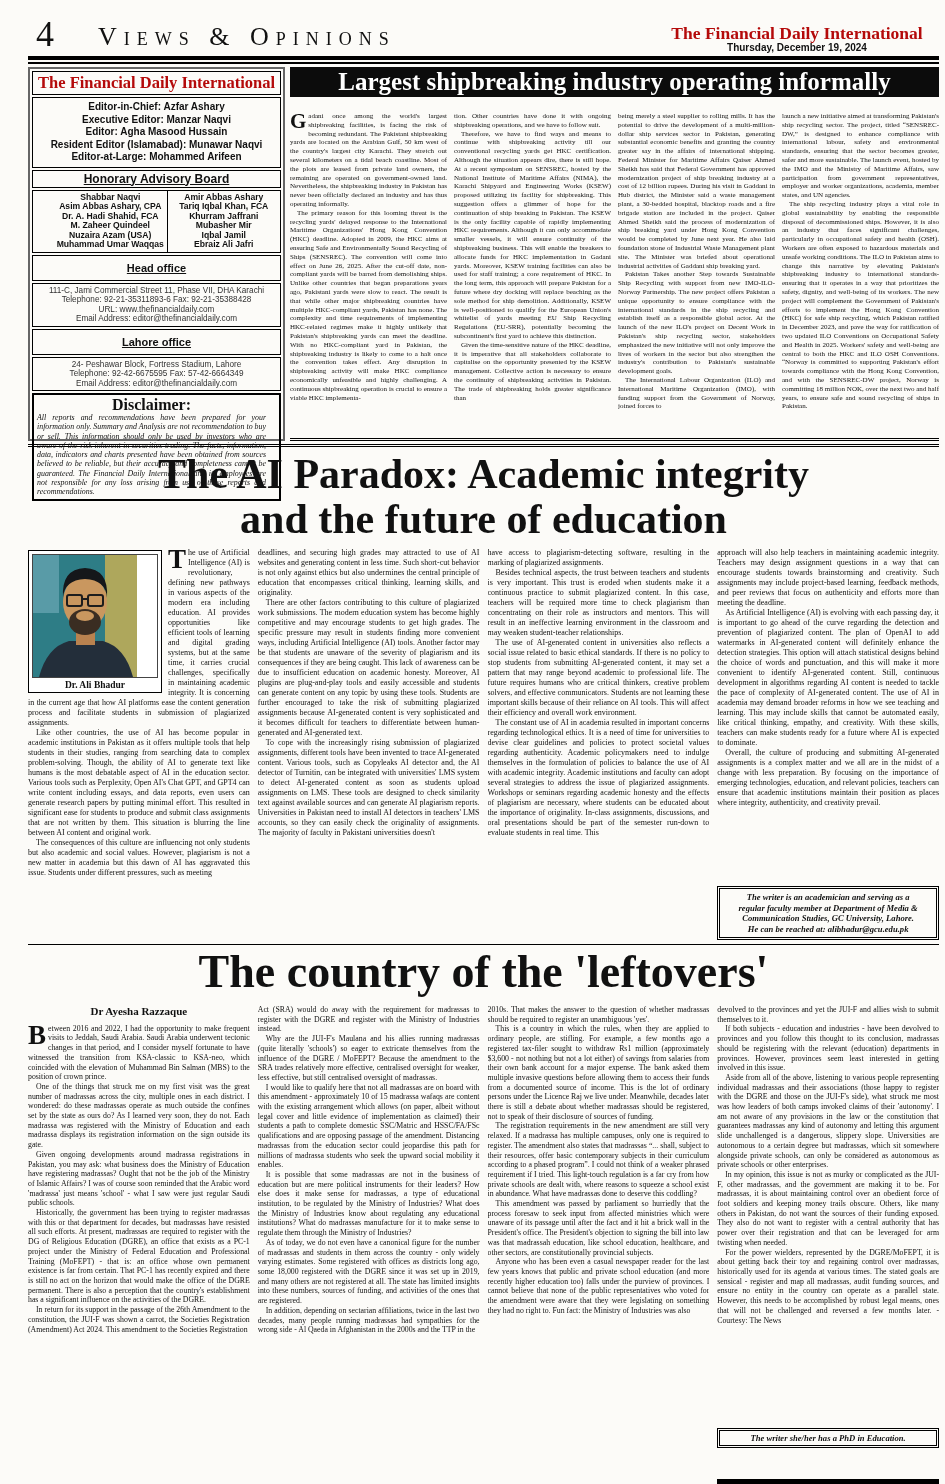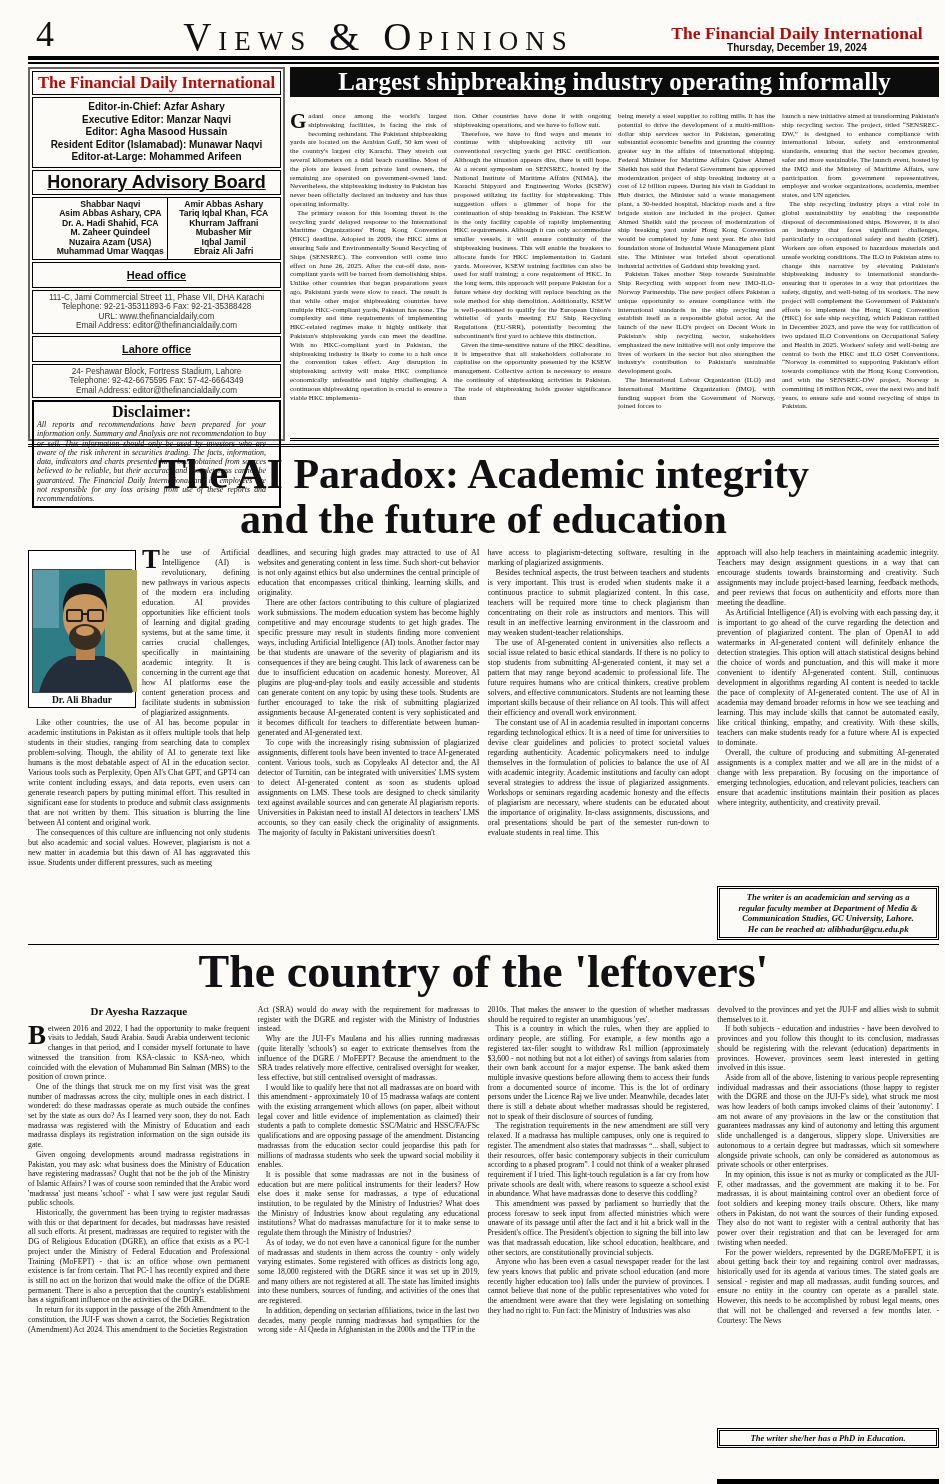--- a/index.html
+++ b/index.html
@@ -3,34 +3,34 @@
 <meta charset="utf-8">
 <style>
   * { margin:0; padding:0; box-sizing:border-box; }
   html,body { background:#e8e8e4; }
   body { width:945px; font-family:"Liberation Serif", serif; color:#111; }
   .page { width:945px; min-height:1484px; background:#fcfbf8; padding:6px 6px 10px 28px; position:relative; }
 
   
   .hdr { display:grid; grid-template-columns:70px 1fr 280px; align-items:end; height:48px; }
   .pagenum { font-size:36px; line-height:40px; padding-left:8px; }
-  .section-title { text-align:center; font-variant:small-caps; font-size:39px; letter-spacing:7px; line-height:34px; white-space:nowrap; }
+  .section-title { text-align:left; font-variant:small-caps; font-size:26px; letter-spacing:7px; line-height:34px; white-space:nowrap; }
   .brand-block { text-align:center; padding-right:4px; }
   .brand-name { color:#b40a0a; font-weight:bold; font-size:17.5px; line-height:18px; }
   .brand-date { font-family:"Liberation Sans", sans-serif; font-weight:bold; font-size:10px; line-height:12px; }
   .rule-double { border-top:4px solid #000; border-bottom:2px solid #000; height:8px; margin:2px 0 3px 0; }
 
   
   .top-zone { display:flex; gap:5px; height:374px; }
   .mh { width:257px; flex:none; border:2px solid #666; padding:2px; font-family:"Liberation Sans", sans-serif; display:flex; flex-direction:column; }
   .mh > div { border:1px solid #000; margin-bottom:2px; }
   .mh-title { color:#b40a0a; font-family:"Liberation Serif", serif; font-weight:bold; font-size:16.5px; text-align:center; padding:1px 0; }
   .mh-editors { text-align:center; font-weight:bold; font-size:10px; padding:3px 8px; }
   .mh-editors p { line-height:12.5px; }
-  .mh-sec-head { text-align:center; font-weight:bold; font-size:18px; padding:1px 0; }
+  .mh-sec-head { text-align:center; font-weight:bold; font-size:12px; padding:1px 0; }
   .mh-sec-head span, .mh-office-head span { text-decoration:underline; }
   .mh-names { display:flex; }
   .mh-names-col { flex:1; text-align:center; font-weight:bold; font-size:8.6px; padding:2px 0; }
   .mh-names-col:first-child { border-right:1px solid #000;margin-left:21px; }
   .mh-names-col p { line-height:9.6px; }
   .mh-office-head { text-align:center; font-weight:bold; font-size:11px; padding:6px 0; }
   .mh-office { text-align:center; font-size:8.2px; color:#333; padding:2px 1px; }
   .mh-office p { line-height:9.4px; }
   .mh-disclaimer { border:2.5px solid #000 !important; padding:1px 13px 2px 3px; flex:1; }
   .mh-disc-head { font-family:"Liberation Serif", serif; font-weight:bold; font-size:16px; text-align:center; line-height:17px; }
@@ -50,21 +50,21 @@
   .bodytext p.cont, .bodytext p.lead { text-indent:0; }
 
   .rule-thin34 { border-top:3px double #000; margin:3px 0 2px 0; }
   .rule-single { border-top:1.5px solid #000; margin:4px 0 0 0; }
 
   
   .a2-headline { text-align:center; font-size:42px; line-height:45px; font-weight:bold; padding:3px 0 6px 0; }
   .a2-body { display:flex; gap:8px; height:392px; overflow:hidden; }
   .a2-body .col { flex:1; font-size:8px; line-height:10px; text-align:justify; overflow:hidden; }
   .a2 .dropcap, .a3 .dropcap { float:left; font-size:27px; line-height:21px; font-weight:bold; padding:1px 2px 0 0; }
-  .photo { float:left; width:108px; border:1px solid #000; padding:18px 3px 1px 3px; margin:2px 6px 2px 0; background:#fff; }
+  .photo { float:left; width:134px; border:1px solid #000; padding:3px 3px 1px 3px; margin:2px 6px 2px 0; background:#fff; }
   .photo .frame { border:1px solid #444; display:block; }
   .photo svg { display:block; width:104px; height:122px; }
   .photo figcaption { text-align:center; font-weight:bold; font-size:9.5px; padding:2px 0 1px 0; }
   .colflex { display:flex; flex-direction:column;gap:27px; }
   .colflex .grow { flex:1; overflow:hidden; }
   .writer-box { border:3px double #000; font-weight:bold; font-style:italic; font-size:8.6px; line-height:10.4px; text-align:center; padding:3px 16px; margin-top:4px; }
 
   
   .a3-headline { text-align:center; font-size:46px; line-height:50px; font-weight:bold; padding:2px 0 8px 0; }
   .a3-body { display:flex; gap:8px; height:482px; overflow:hidden; }

